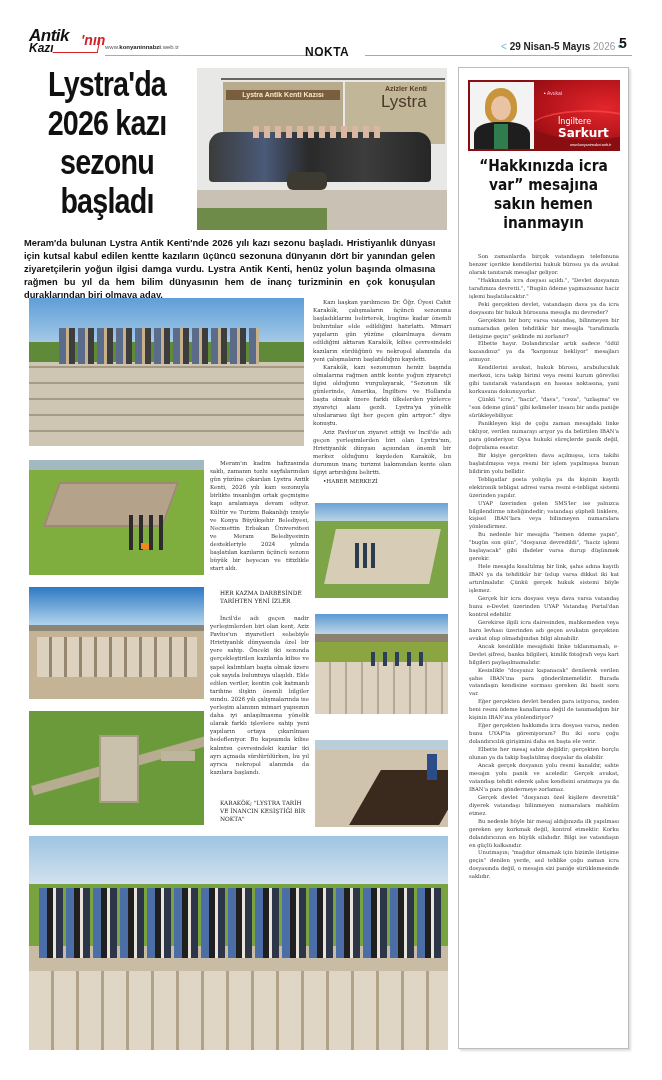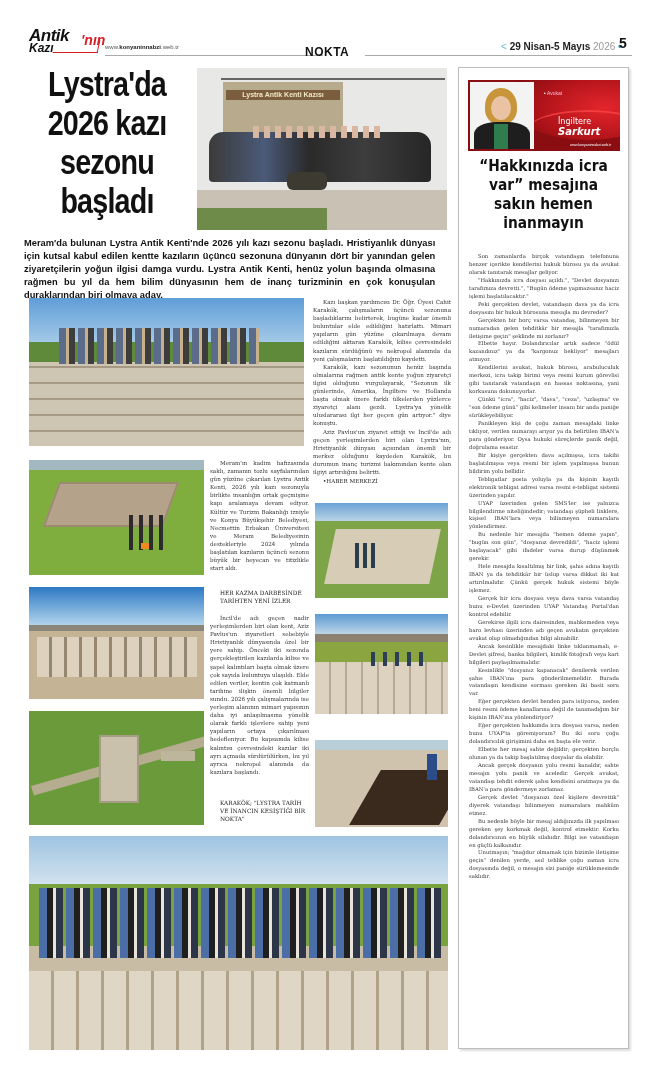--- a/index.html
+++ b/index.html
@@ -44,21 +44,21 @@
   .author-card .bg1 { position: absolute; left: 40px; top: -20px; width: 160px; height: 80px; border-radius: 50%; background: radial-gradient(ellipse at 60% 60%, #e3262c 0%, #b3141a 45%, #5a0508 100%); }
   .author-card .swoosh { position: absolute; left: 60px; top: 30px; width: 120px; height: 40px; border-top: 2px solid #ff4a4a; border-radius: 50%; opacity: 0.7; }
   .author-photo { position: absolute; left: 2px; top: 2px; width: 64px; height: 67px; background: #f3f3f3; overflow: hidden; }
   .author-photo .scarf { position: absolute; left: 15px; top: 6px; width: 32px; height: 36px; border-radius: 50% 50% 40% 40%; background: #c8953a; }
   .author-photo .face { position: absolute; left: 21px; top: 14px; width: 20px; height: 24px; border-radius: 50%; background: #e9c3a4; }
   .author-photo .robe { position: absolute; left: 4px; top: 40px; width: 56px; height: 30px; border-radius: 40% 40% 0 0; background: #1e1e1e; }
   .author-photo .collar { position: absolute; left: 24px; top: 42px; width: 14px; height: 26px; background: #2f7d4e; }
   .author-role { position: absolute; left: 76px; top: 10px; font-family: "Liberation Sans", sans-serif; font-size: 5px; color: #fbd; }
   .author-role::before { content: "▪ "; color: #fff; }
   .author-first { position: absolute; left: 90px; top: 37px; font-family: "DejaVu Sans", sans-serif; font-size: 8px; color: #fff; }
-  .author-last { position: absolute; left: 90px; top: 46px; font-family: "DejaVu Sans", sans-serif; font-size: 10px; font-weight: bold; color: #fff; font-style: italic; }
+  .author-last { position: absolute; left: 90px; top: 46px; font-family: "DejaVu Sans", sans-serif; font-size: 12px; font-weight: bold; color: #fff; }
   .author-url { position: absolute; left: 102px; top: 63px; font-family: "Liberation Sans", sans-serif; font-size: 3.5px; color: #fff; }
 
   .column-title { position: absolute; left: 462px; top: 157px; width: 163px; text-align: center; font-family: "DejaVu Sans", sans-serif; font-weight: bold; font-size: 15px; line-height: 19px; color: #111; transform: scaleX(0.92); transform-origin: center top; }
 
   .column-text { position: absolute; left: 469px; top: 253px; width: 150px; font-size: 5.3px; line-height: 7.95px; text-align: justify; color: #333; }
   .column-text p { text-indent: 9px; }
 </style>
 </head>
 <body>
 
@@ -86,20 +86,24 @@
   <div>Lystra'da</div>
   <div>2026 kazı</div>
   <div>sezonu</div>
   <div>başladı</div>
 </div>
 
 <div class="photo" style="left:197px;top:68px;width:250px;height:162px;background:#e8e8e6;">
   <div style="position:absolute;left:24px;top:10px;width:224px;height:2px;background:#666;"></div>
   <div style="position:absolute;left:26px;top:14px;width:120px;height:62px;background:#b8aa8c;">
     <div style="position:absolute;left:3px;top:8px;width:114px;height:10px;background:#7a5d3c;color:#f3e6c8;font-family:'Liberation Sans',sans-serif;font-size:7px;font-weight:bold;text-align:center;line-height:10px;">Lystra Antik Kenti Kazısı</div>
+  </div>
+  <div style="position:absolute;left:148px;top:14px;width:100px;height:62px;background:#c2b698;">
+    <div style="position:absolute;left:40px;top:3px;font-family:'Liberation Sans',sans-serif;font-size:7px;color:#5c4126;font-weight:bold;">Azizler Kenti</div>
+    <div style="position:absolute;left:36px;top:10px;font-family:'Liberation Sans',sans-serif;font-size:17px;color:#4a3a2a;">Lystra</div>
   </div>
   <div class="ground" style="height:40px;background:#c9c2b4;"></div>
   <div style="position:absolute;left:0;bottom:0;width:130px;height:22px;background:#6f8b4a;"></div>
   <div style="position:absolute;left:12px;top:58px;width:222px;height:70px;">
     <div style="position:absolute;left:0;top:6px;width:222px;height:50px;background:linear-gradient(90deg,#3b3b3b,#4a5a78 25%,#2a2a2a 45%,#3d3d3d 70%,#262626);border-radius:14px 14px 4px 4px;"></div>
     <div style="position:absolute;left:44px;top:0;width:130px;height:12px;background:repeating-linear-gradient(90deg,#d9b7a0 0 6px,transparent 6px 11px);"></div>
     <div style="position:absolute;left:78px;top:46px;width:40px;height:18px;background:#3d3a32;border-radius:6px;"></div>
   </div>
 </div>
 

